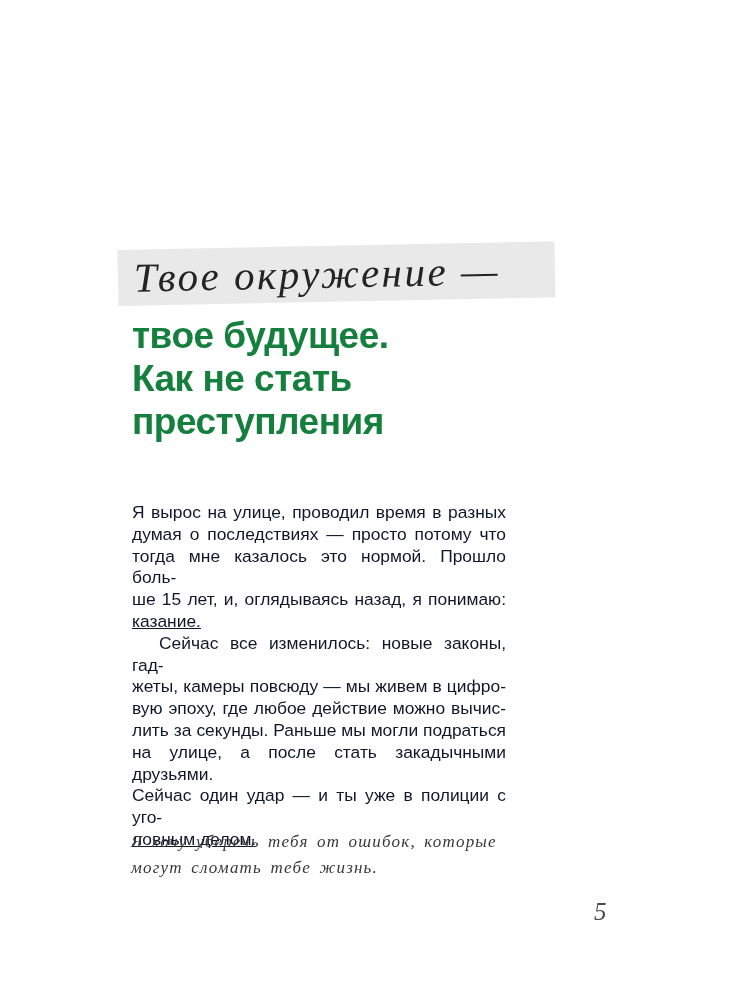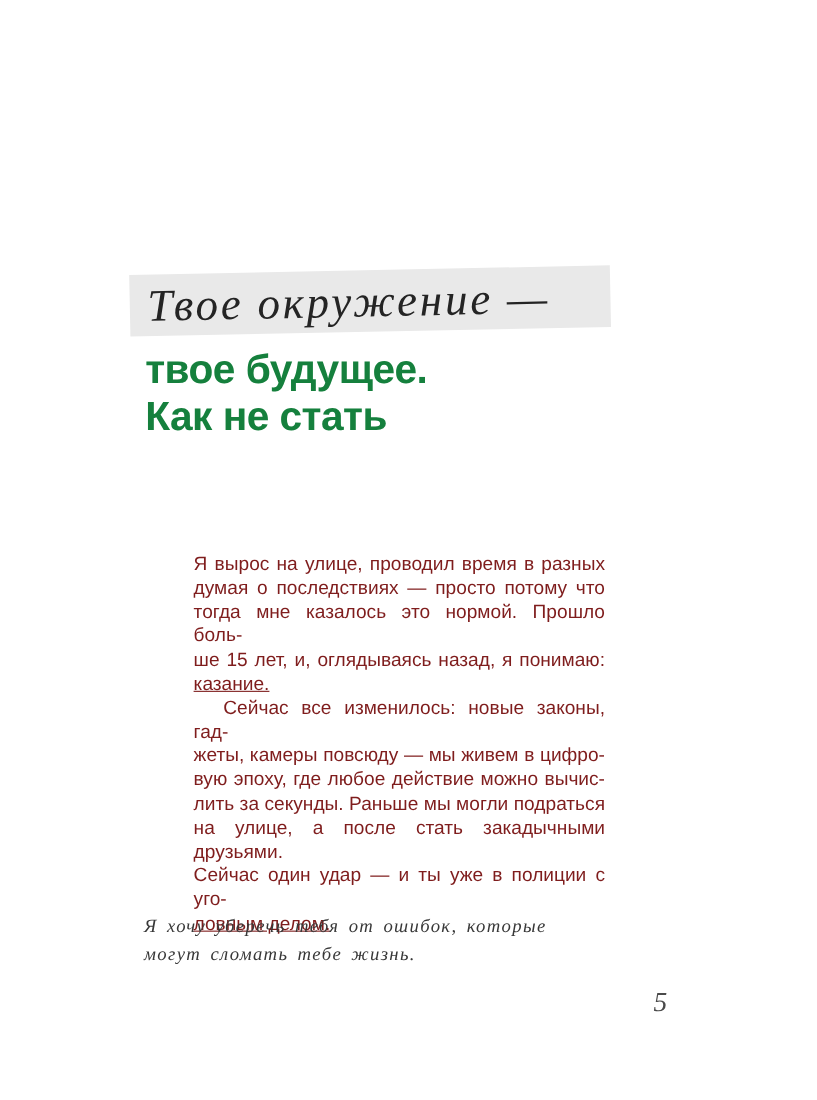--- a/index.html
+++ b/index.html
@@ -51,22 +51,21 @@
     color:#15803d;
   }
   
   .body-text{
     position:absolute;
     left:132px;
     top:502px;
     width:374px;
     font-size:17.4px;
     line-height:21.8px;
-    color:#7f1d1d;
-    margin-left:44px;
+    color:#0f172a;
   }
   .bline{
     text-align:justify;
     text-align-last:justify;
   }
   .bline.last{
     text-align-last:left;
     text-decoration:underline;
   }
   .bline.first{
@@ -98,20 +97,21 @@
 
 <div class="page">
 
   <div class="title-highlight">
     <span class="hand title-script">Твое окружение —</span>
   </div>
 
   <div class="chapter-heading">
       <div class="hline">твое будущее.</div>
       <div class="hline">Как не стать</div>
+      <div class="hline">преступления</div>
     </div>
 
   <div class="body-text">
       <div>
         <div class="bline">Я вырос на улице, проводил время в разных</div>
         <div class="bline">думая о последствиях — просто потому что</div>
         <div class="bline">тогда мне казалось это нормой. Прошло боль-</div>
         <div class="bline">ше 15 лет, и, оглядываясь назад, я понимаю:</div>
         <div class="bline last">казание.</div>
       </div>

